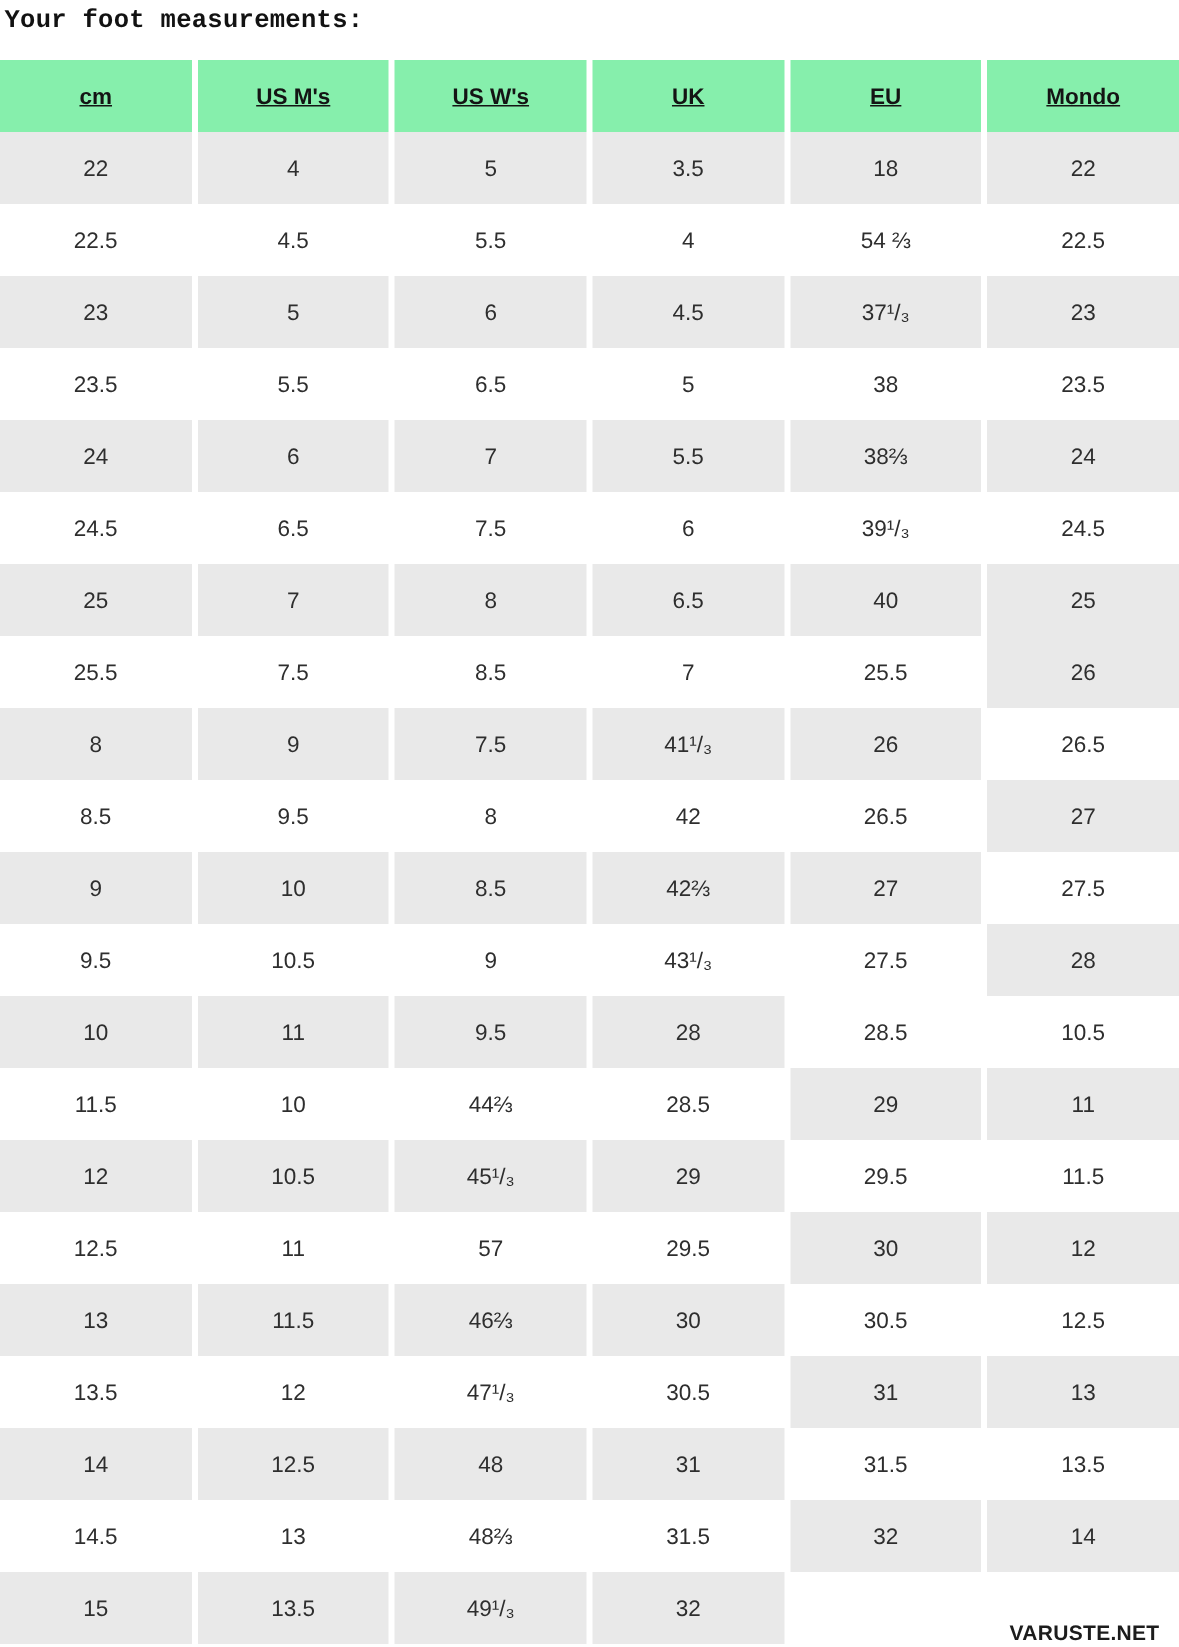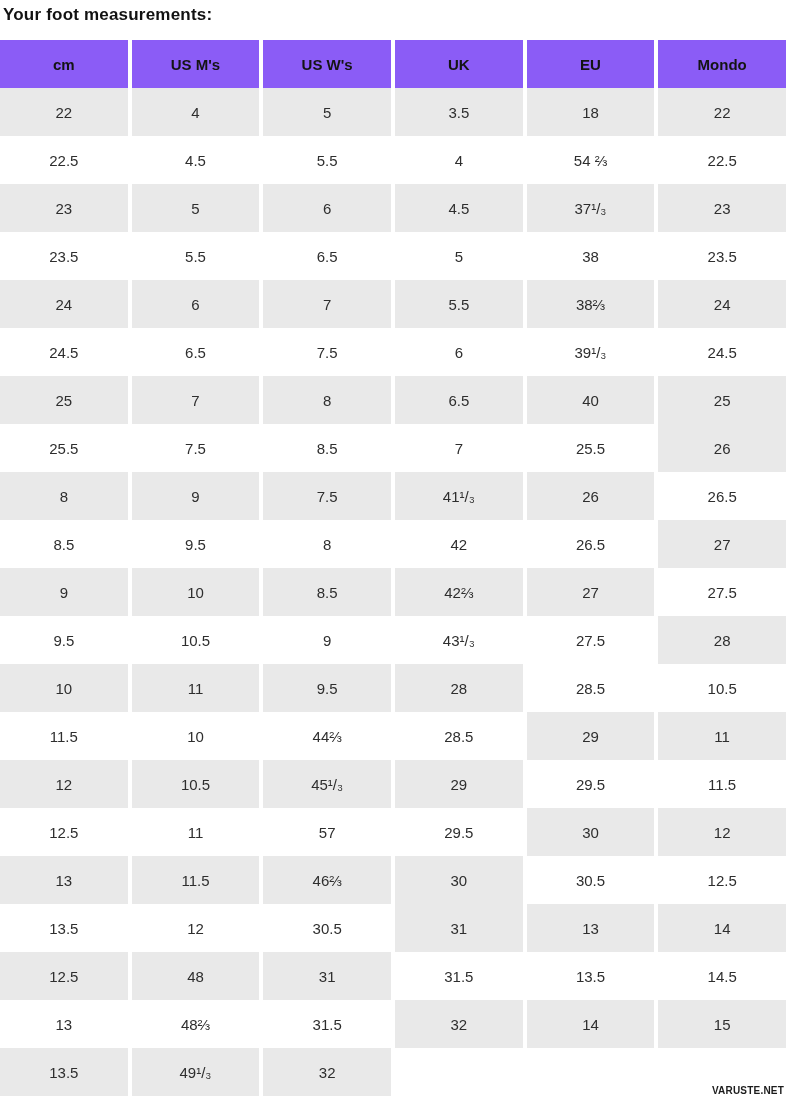--- a/index.html
+++ b/index.html
@@ -15,50 +15,52 @@
     position: relative;
   }
   .title {
     margin: 0;
     padding: 5px 0 0 3px;
     font-size: 17px;
     line-height: 20px;
     font-weight: bold;
     color: #121212;
     letter-spacing: 0.2px;
+    font-family: Liberation Mono, monospace;
   }
   .grid {
     margin-top: 15px;
     display: grid;
     grid-template-columns: repeat(6, 1fr);
     column-gap: 4px;
     row-gap: 0;
   }
   .cell {
     height: 48px;
     display: flex;
     align-items: center;
     justify-content: center;
     font-size: 15px;
     color: #2e2e2e;
     background: #ffffff;
   }
   .cell.head {
     font-weight: bold;
     color: #141414;
-    background: #8b5cf6;
+    background: #86efac;
+    text-decoration: underline;
   }
   .cell.alt {
     background: #e9e9e9;
   }
   .watermark {
     position: absolute;
-    right: 2px;
+    right: 13px;
     bottom: 2px;
-    font-size: 10px;
+    font-size: 14px;
     font-weight: bold;
     color: #1c1c1c;
     letter-spacing: 0.2px;
   }
 </style>
 </head>
 <body>
 
 <div class="page">
   <h2 class="title">Your foot measurements:</h2>
@@ -167,20 +169,21 @@
       <div class="cell body alt">30</div>
       <div class="cell body alt">12</div>
       <div class="cell body alt">13</div>
       <div class="cell body alt">11.5</div>
       <div class="cell body alt">46⅔</div>
       <div class="cell body alt">30</div>
       <div class="cell body">30.5</div>
       <div class="cell body">12.5</div>
       <div class="cell body">13.5</div>
       <div class="cell body">12</div>
+      <div class="cell body">47¹/₃</div>
       <div class="cell body">30.5</div>
       <div class="cell body alt">31</div>
       <div class="cell body alt">13</div>
       <div class="cell body alt">14</div>
       <div class="cell body alt">12.5</div>
       <div class="cell body alt">48</div>
       <div class="cell body alt">31</div>
       <div class="cell body">31.5</div>
       <div class="cell body">13.5</div>
       <div class="cell body">14.5</div>

